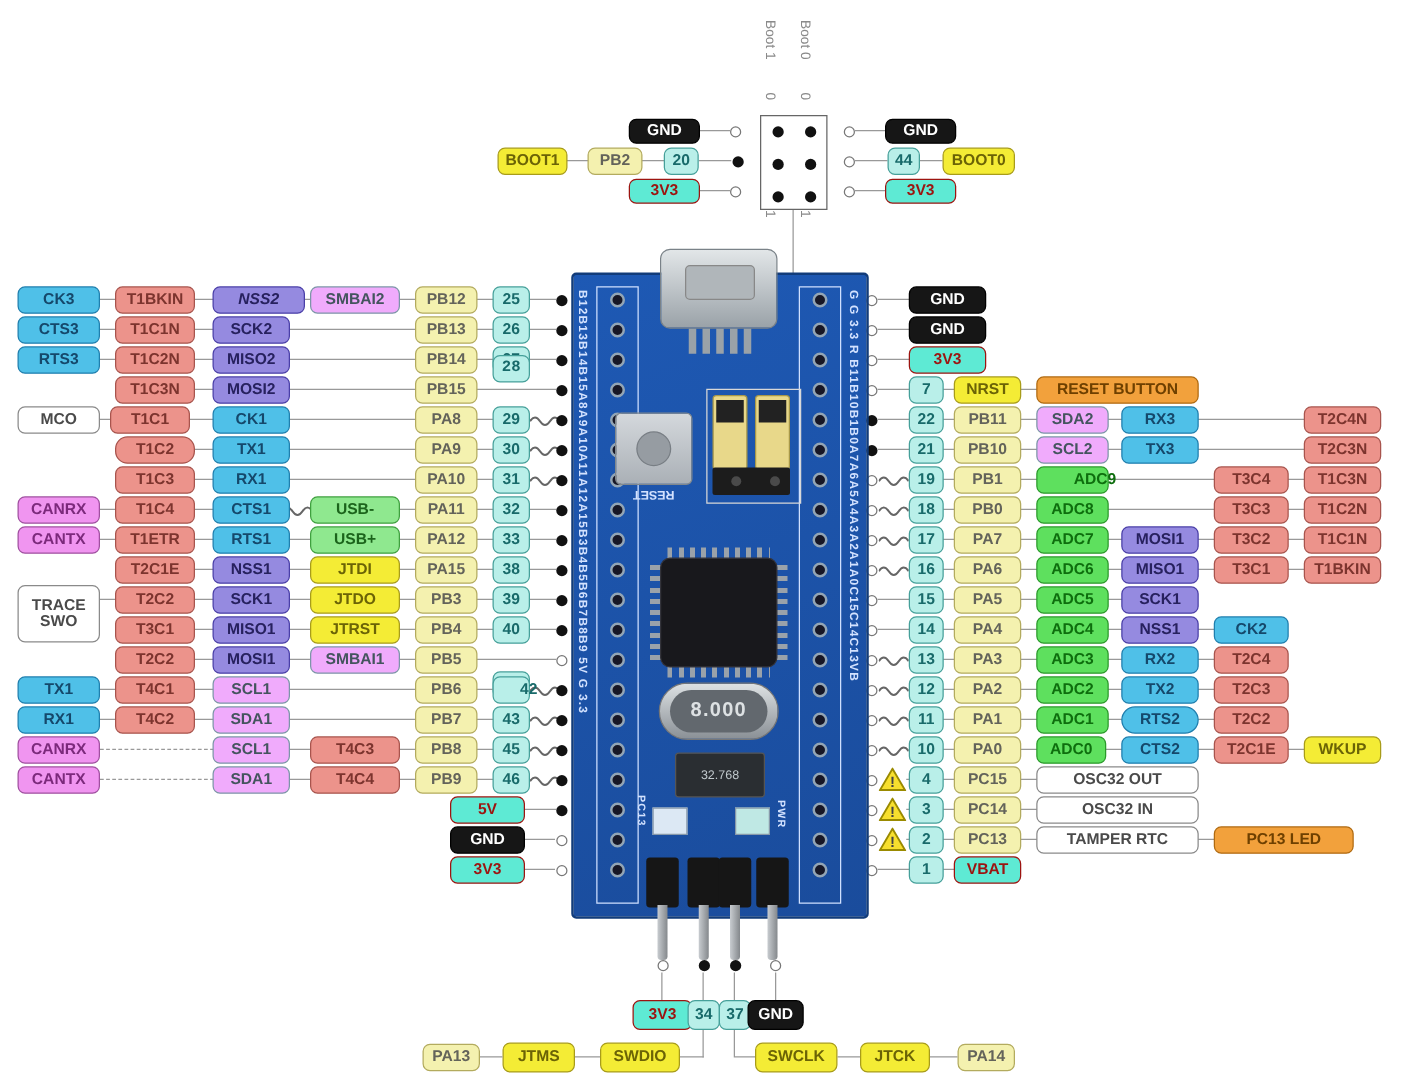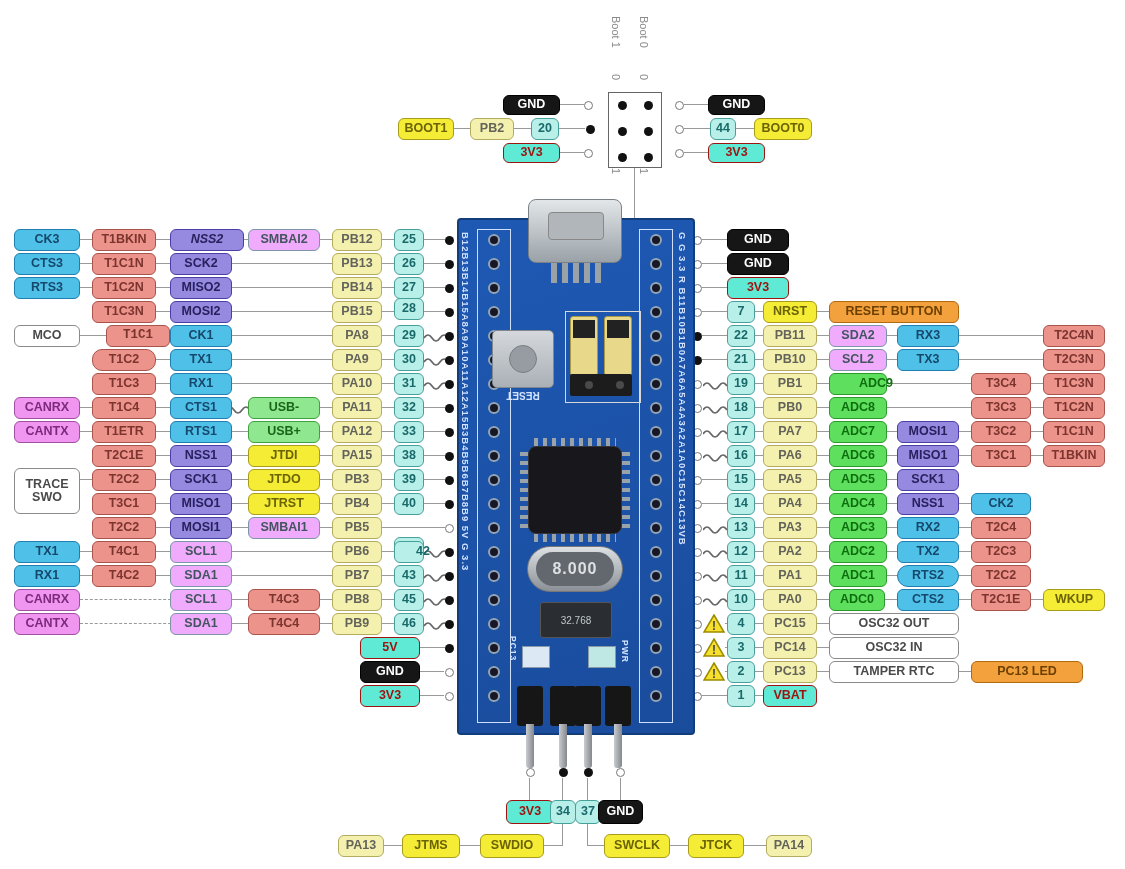--- a/index.html
+++ b/index.html
@@ -59,28 +59,28 @@
     <div class="bx blue" style="left: 14px; top: 277px; width: 66px; height: 22px;">RTS3</div>
     <div class="bx salmon" style="left: 92px; top: 277px; width: 64px; height: 22px;">T1C2N</div>
     <div class="bx purple" style="left: 170px; top: 277px; width: 62px; height: 22px;">MISO2</div>
     <div class="bx paleyellow" style="left: 332px; top: 277px; width: 50px; height: 22px;">PB14</div>
     <div class="bx cyan" style="left: 394px; top: 277px; width: 30px; height: 22px;">27</div>
     <div class="ln" style="left: 100px; top: 311px; width: 345px;"></div>
     <div class="dot" style="left: 444.5px; top: 307.5px;"></div>
     <div class="bx salmon" style="left: 92px; top: 301px; width: 64px; height: 22px;">T1C3N</div>
     <div class="bx purple" style="left: 170px; top: 301px; width: 62px; height: 22px;">MOSI2</div>
     <div class="bx paleyellow" style="left: 332px; top: 301px; width: 50px; height: 22px;">PB15</div>
-    <div class="bx cyan" style="left: 394px; top: 298px; width: 30px; height: 22px;">28</div>
+    <div class="bx cyan" style="left: 394px; top: 284px; width: 30px; height: 22px; font-family: Liberation Mono, monospace;">28</div>
     <div class="ln" style="left: 22px; top: 335px; width: 402px;"></div>
     <div class="sq" style="left: 424px; top: 330px;"><svg width="24" height="12" viewBox="0 0 24 12">
         <path d="M0 6 Q4 0 8 6 T16 6 T24 6" fill="none" stroke="#666" stroke-width="1.7"></path>
       </svg></div>
     <div class="dot" style="left: 444.5px; top: 331.5px;"></div>
     <div class="bx white" style="left: 14px; top: 325px; width: 66px; height: 22px;">MCO</div>
-    <div class="bx salmon" style="left: 106px; top: 325px; width: 64px; height: 22px; font-family: Liberation Mono, monospace;">T1C1</div>
+    <div class="bx salmon" style="left: 88px; top: 325px; width: 64px; height: 22px;">T1C1</div>
     <div class="bx blue" style="left: 170px; top: 325px; width: 62px; height: 22px;">CK1</div>
     <div class="bx paleyellow" style="left: 332px; top: 325px; width: 50px; height: 22px;">PA8</div>
     <div class="bx cyan" style="left: 394px; top: 325px; width: 30px; height: 22px;">29</div>
     <div class="ln" style="left: 100px; top: 359px; width: 324px;"></div>
     <div class="sq" style="left: 424px; top: 354px;"><svg width="24" height="12" viewBox="0 0 24 12">
         <path d="M0 6 Q4 0 8 6 T16 6 T24 6" fill="none" stroke="#666" stroke-width="1.7"></path>
       </svg></div>
     <div class="dot" style="left: 444.5px; top: 355.5px;"></div>
     <div class="bx salmon" style="left: 92px; top: 349px; width: 64px; height: 22px; border-radius: 10px;">T1C2</div>
     <div class="bx blue" style="left: 170px; top: 349px; width: 62px; height: 22px;">TX1</div>

